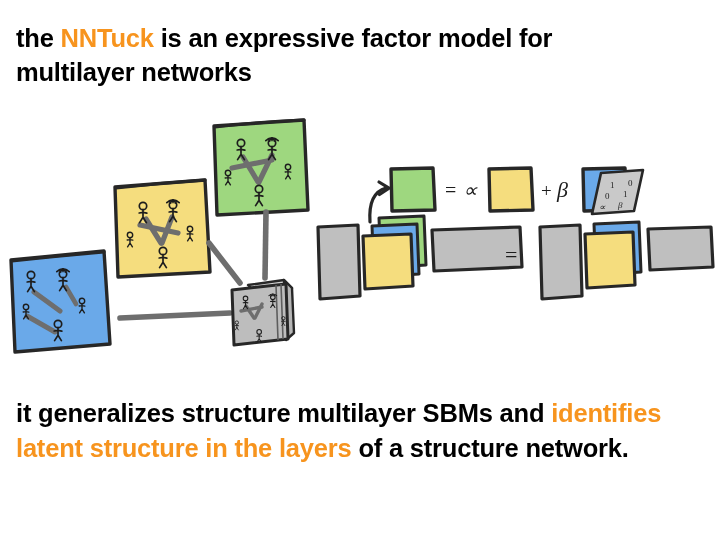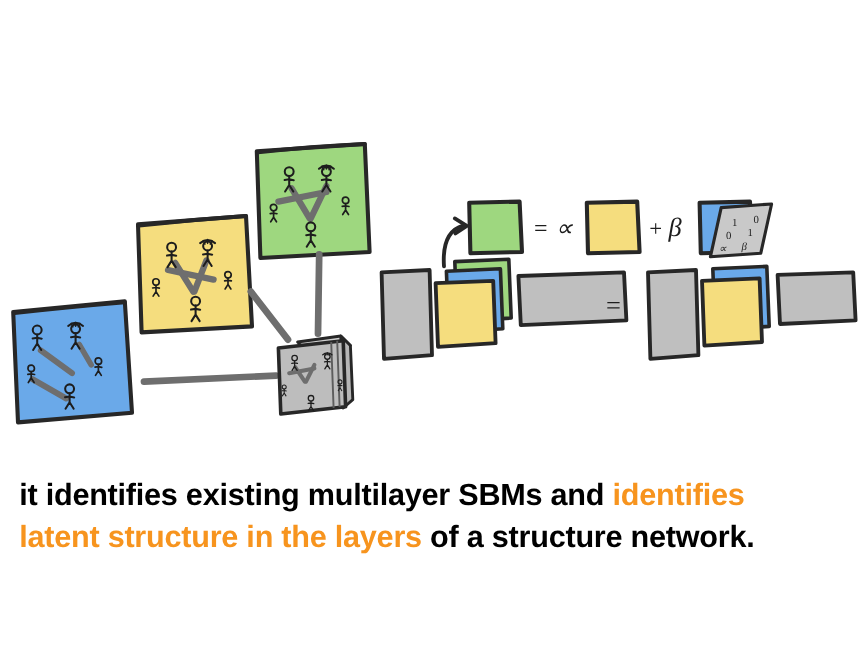--- a/index.html
+++ b/index.html
@@ -51,20 +51,23 @@
     width: 720px;
     height: 280px;
   }
   .figure svg { display: block; }
 </style>
 </head>
 <body>
 
 <div id="slide">
 
+  <div class="headline">
+    <span>the </span><span class="accent">NNTuck</span><span> is an expressive factor model for multilayer networks</span>
+  </div>
 
   <div class="figure">
     <svg width="720" height="280" viewBox="0 0 720 280" xmlns="http://www.w3.org/2000/svg">
       <defs>
 
         <g id="person">
           <circle cx="0" cy="-7" r="3.7" fill="none" stroke="#1d1d1d" stroke-width="1.7"></circle>
           <path d="M0 -3.3 L0 4.2 M-3.8 0 L0 -0.6 L3.8 0.2 M0 4.2 L-3.4 9.6 M0 4.2 L3.4 9.6" fill="none" stroke="#1d1d1d" stroke-width="1.7" stroke-linecap="round"></path>
         </g>
         <g id="person-hat">
@@ -208,16 +211,16 @@
       </g>
 
       <g>
         <path d="M648 129 L711 127 L713 167 L650 170 Z" fill="#bfbfbf" stroke="#272727" stroke-width="3.2" stroke-linejoin="round"></path>
       </g>
 
     </svg>
   </div>
 
   <div class="footline">
-    <span>it identifies existing multilayer SBMs and </span><span class="accent">identifies latent structure in the layers</span><span> of a structure network.</span>
+    <span>it generalizes structure multilayer SBMs and </span><span class="accent">identifies latent structure in the layers</span><span> of a structure network.</span>
   </div>
 
 </div>
 
 </body></html>

